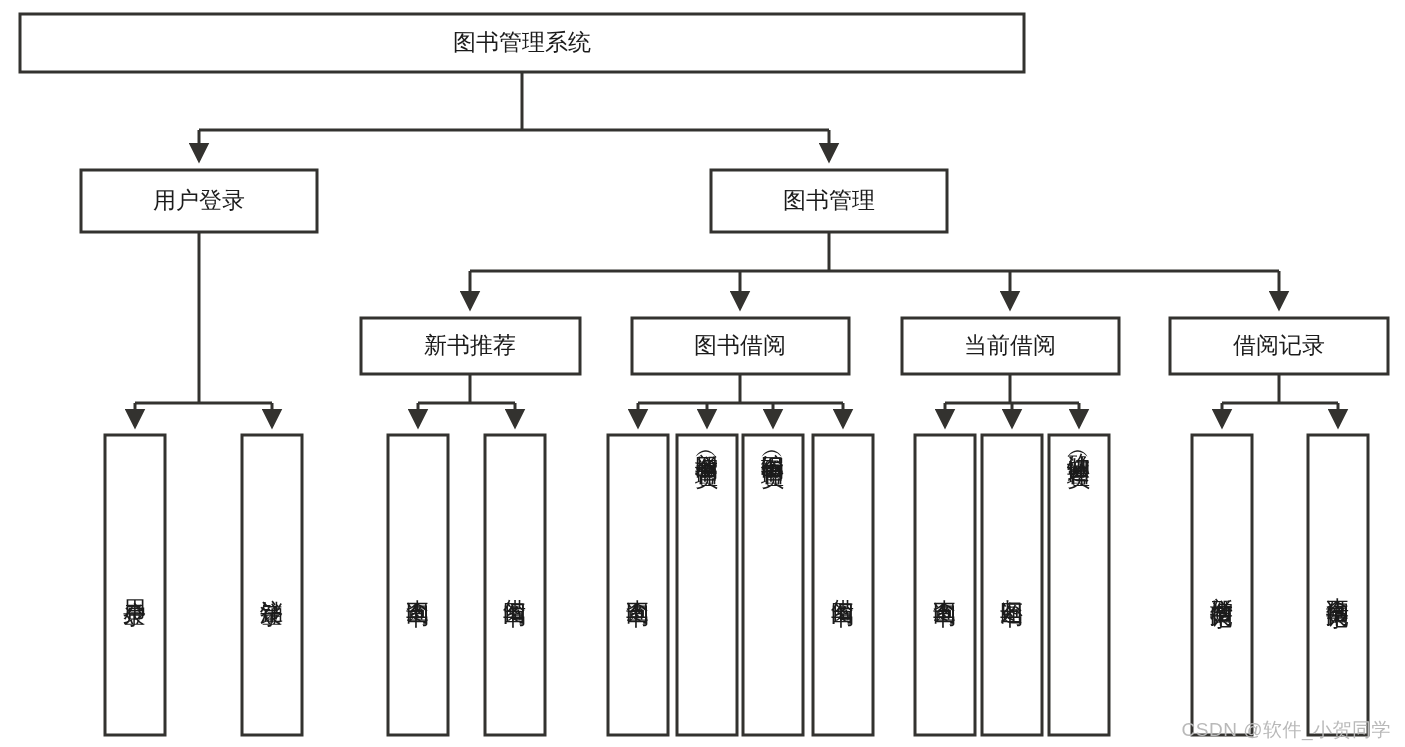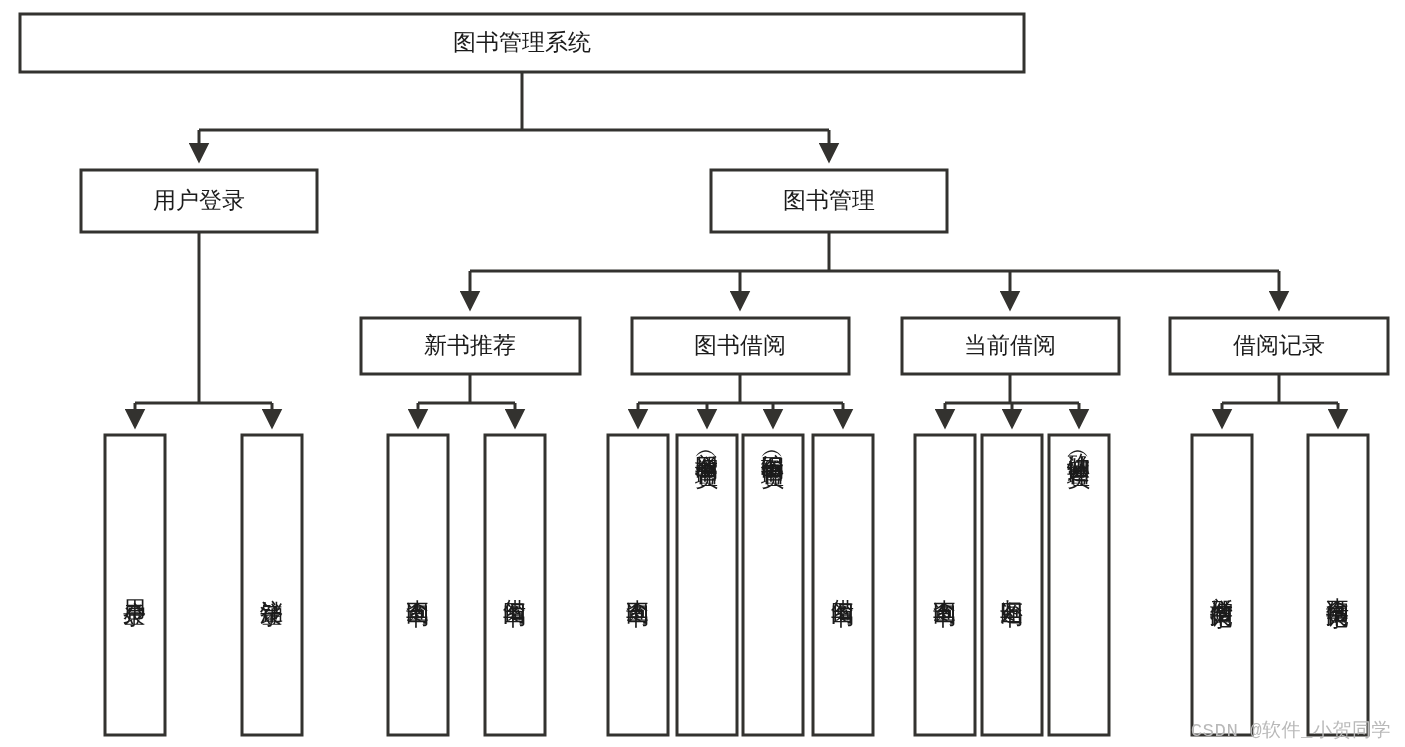--- a/index.html
+++ b/index.html
@@ -57,21 +57,21 @@
     font-size: 23px;
     line-height: 1.05;
     letter-spacing: 2px;
     color: #1b1b1b;
     white-space: nowrap;
   }
   .watermark {
     position: absolute;
     right: 14px;
     bottom: 4px;
-    font-family: Liberation Mono, monospace;
+    font-family: Liberation Sans, sans-serif;
     font-size: 19px;
     color: #b9b9b9;
     letter-spacing: 0.5px;
     user-select: none;
   }
 </style>
 </head>
 <body>
 
 <div id="diagram-root">

